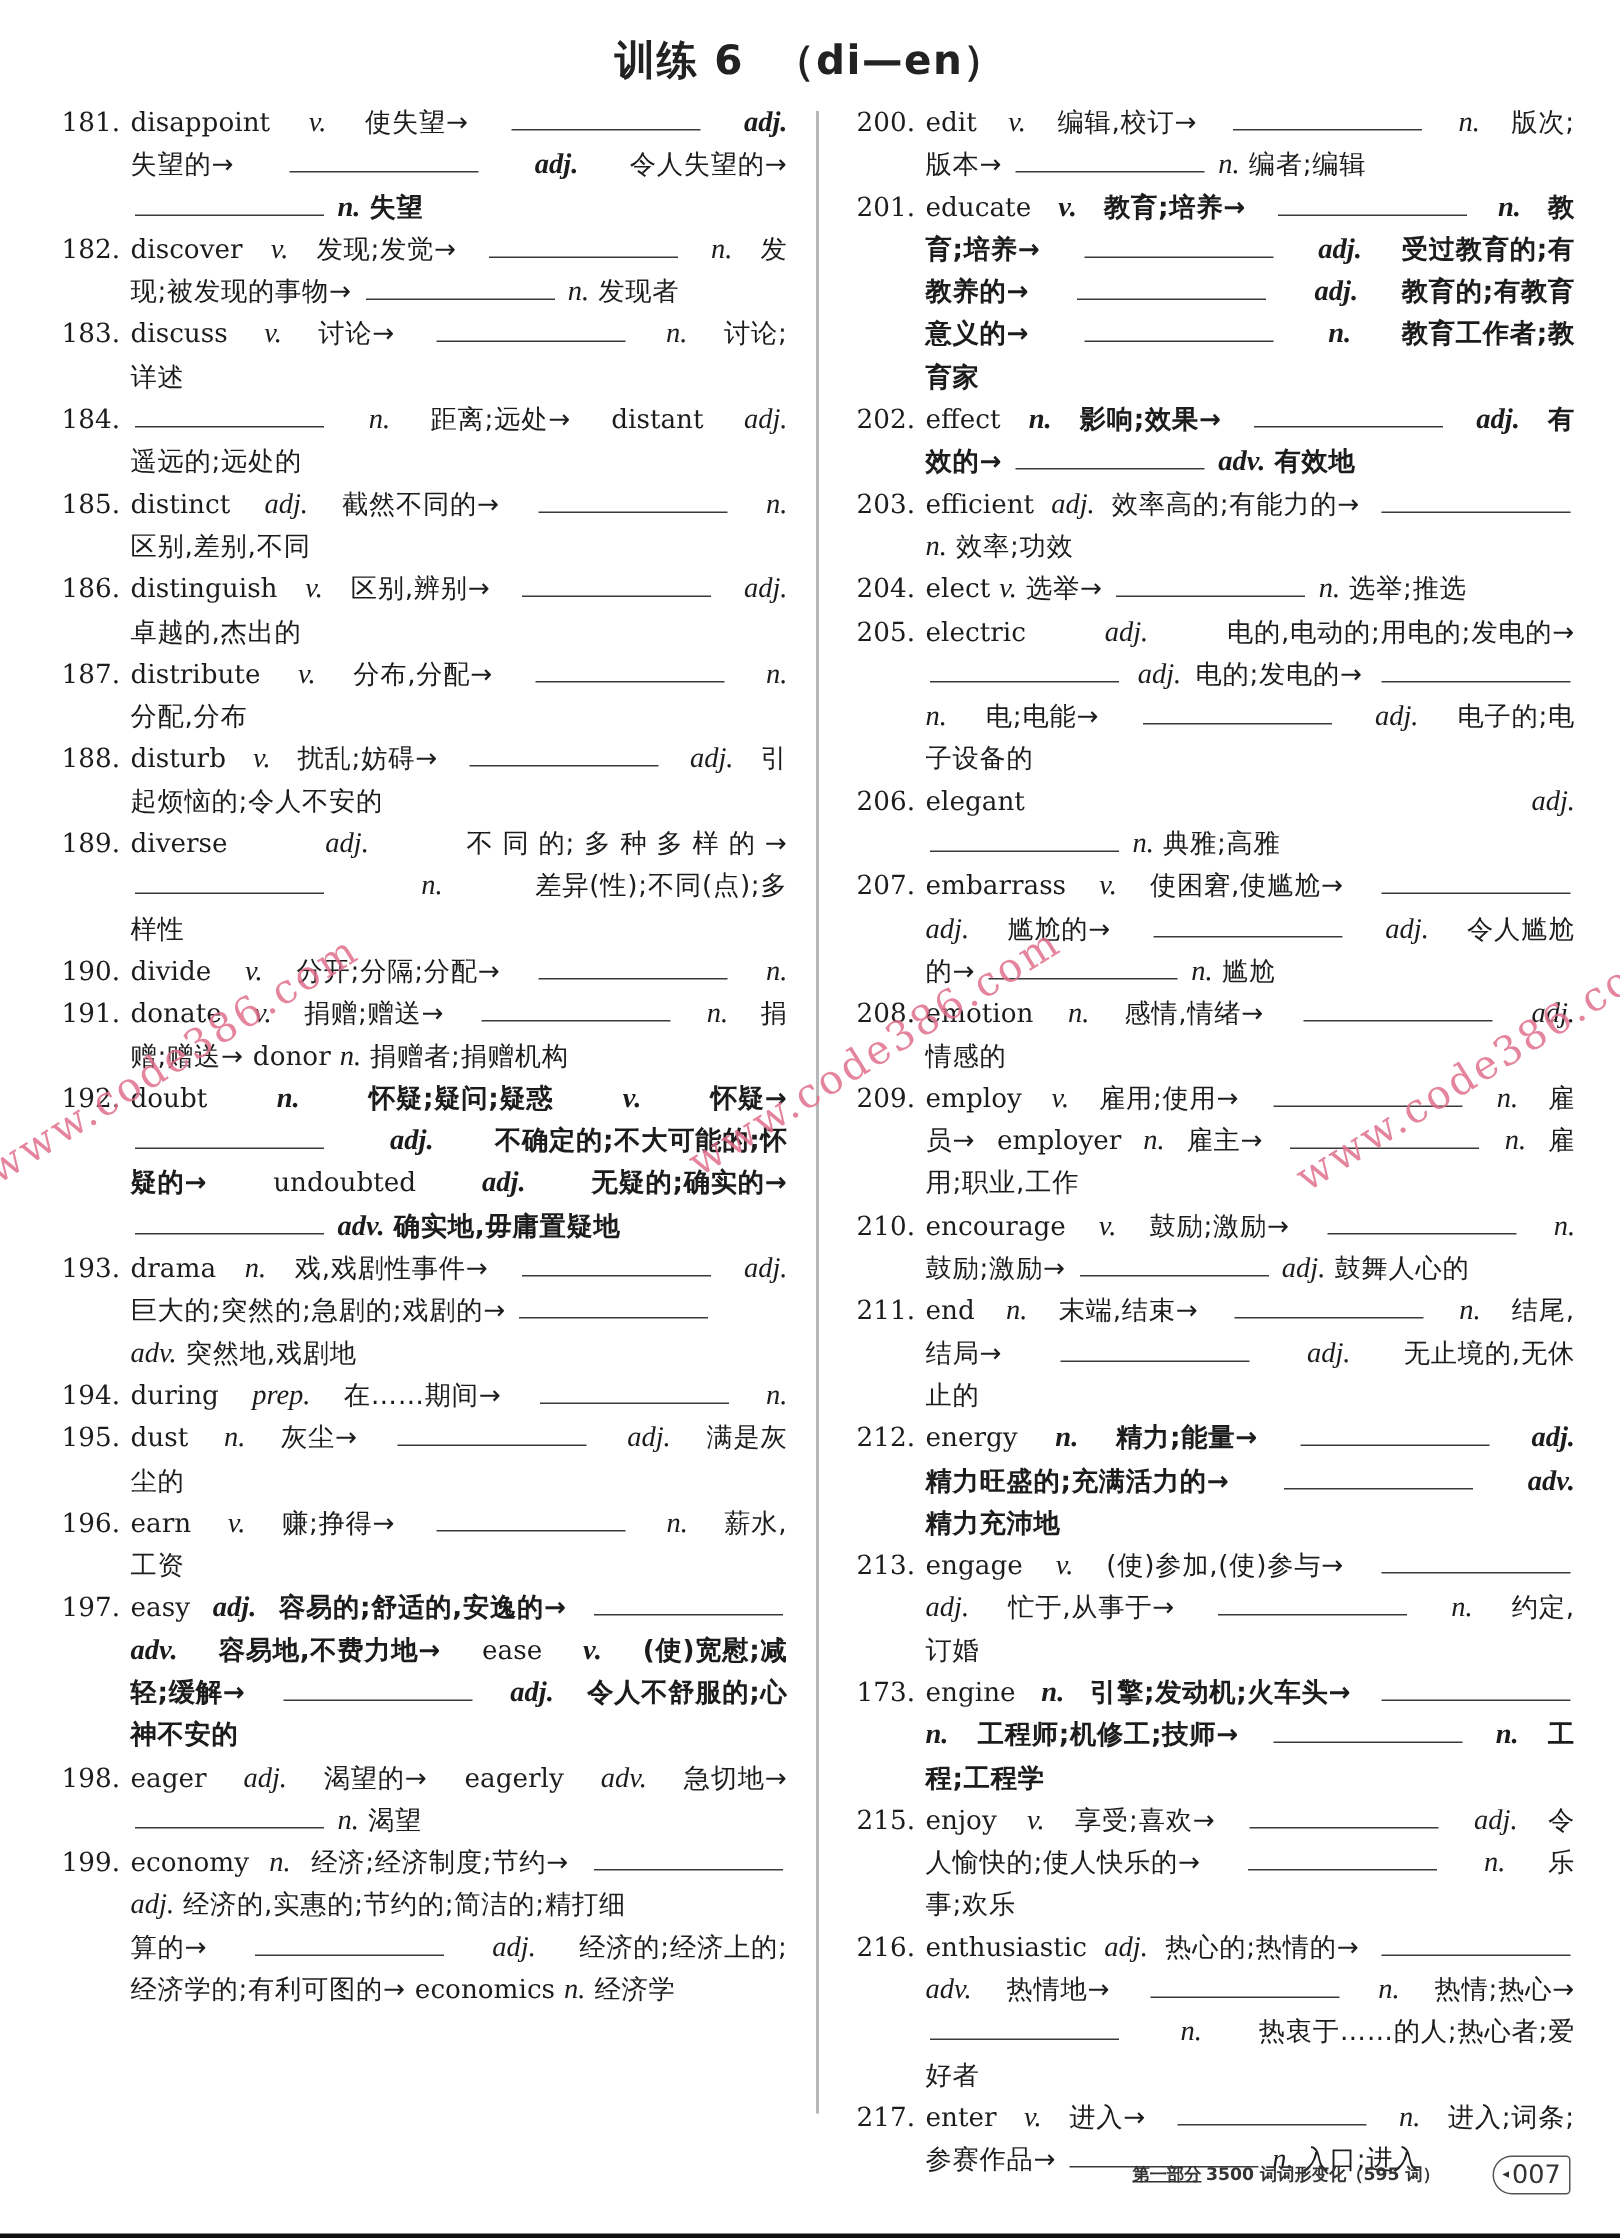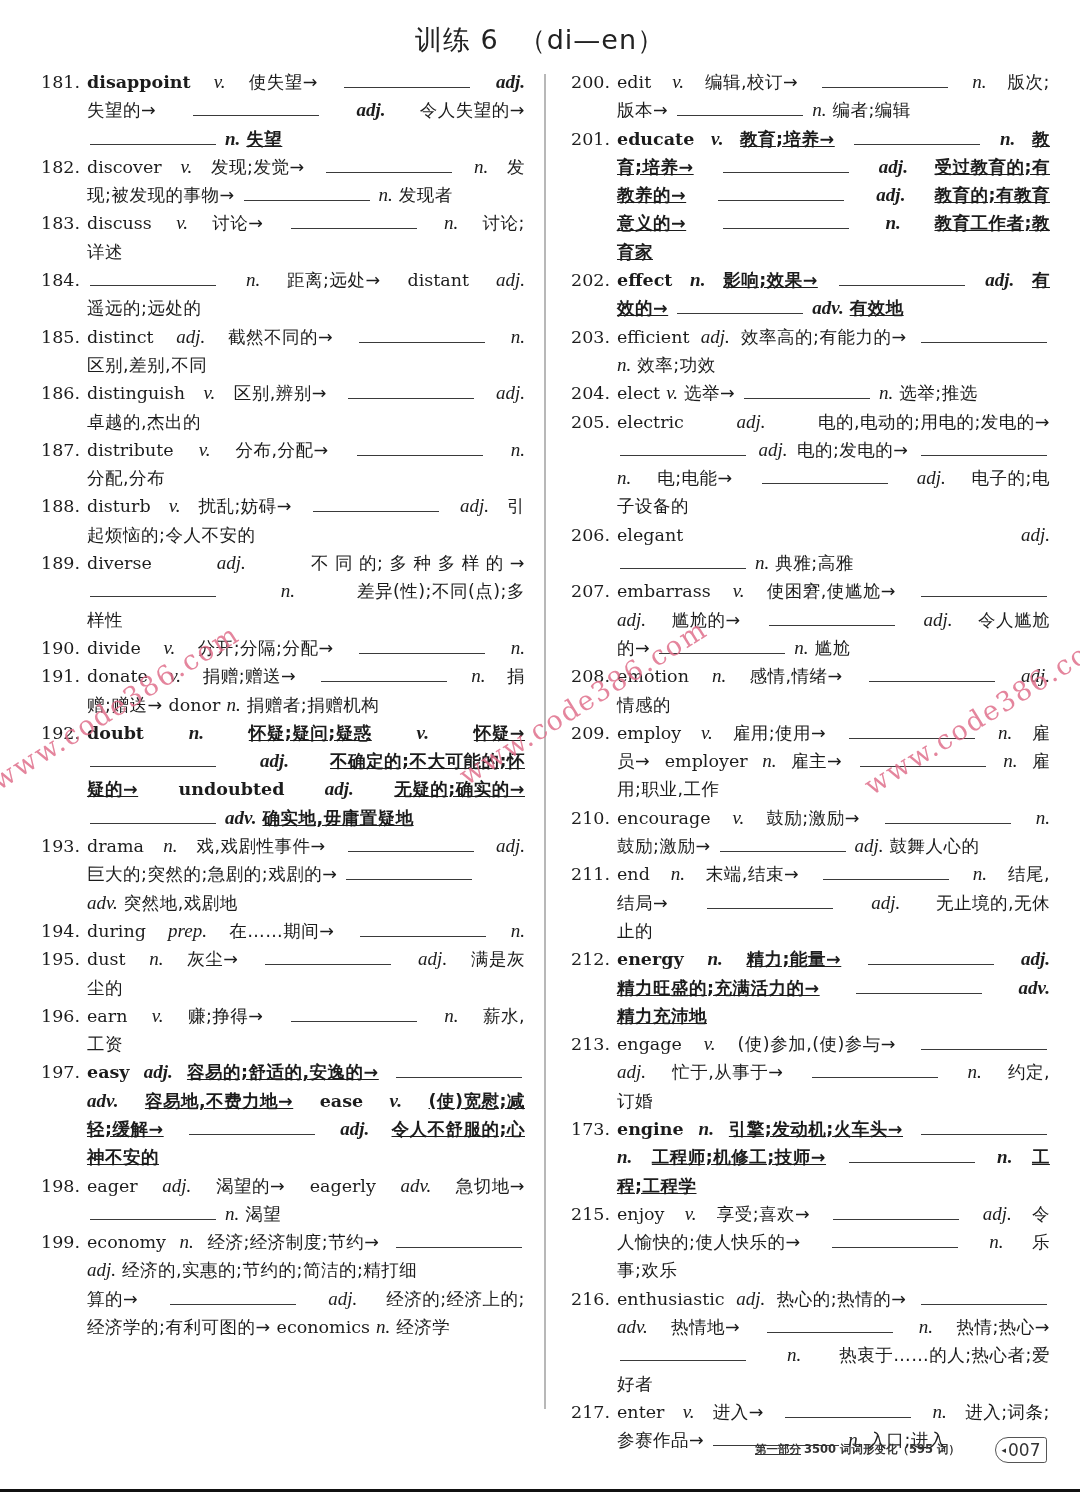--- a/index.html
+++ b/index.html
@@ -5,21 +5,21 @@
   html, body { margin: 0; padding: 0; }
   body {
     width: 1080px; height: 1492px; overflow: hidden; position: relative;
     background: #ffffff; color: #1c1c1c;
     font-family: "DejaVu Serif", "Liberation Serif", serif;
   }
   .page { position: absolute; left: 0; top: 0; width: 1080px; height: 1492px; }
   .title {
     position: absolute; top: 22px; left: 0; width: 1080px; text-align: center;
     font-family: "DejaVu Sans", "Liberation Sans", sans-serif;
-    font-size: 27px; font-weight: normal; color: #222; letter-spacing: 1px;
+    font-size: 27px; font-weight: bold; color: #222; letter-spacing: 1px;
   }
   .title .sub { margin-left: 20px; }
   .col { position: absolute; top: 68px; }
   .col-left { left: 30px; width: 495px; }
   .col-right { left: 560px; width: 490px; }
   .divider {
     position: absolute; left: 544px; top: 74px; width: 2px; height: 1335px;
     background: #b8b8b8;
   }
   .entry { position: relative; padding-left: 57px; }
@@ -28,25 +28,25 @@
     font-weight: normal; font-size: 17.5px; line-height: 28.3px;
     font-family: "DejaVu Serif", serif;
   }
   .line {
     display: flex; justify-content: space-between; align-items: baseline;
     height: 28.3px; line-height: 28.3px; font-size: 18px; white-space: nowrap;
   }
   .line.left { justify-content: flex-start; gap: 6px; }
   .seg { display: inline-block; }
   .w { font-family: "DejaVu Serif", "Liberation Serif", serif; font-size: 17.5px; }
-  .w.b { font-weight: bold; }
+  .w.b { font-weight: normal; }
   .pos { font-style: italic; font-family: "Liberation Serif", "DejaVu Serif", serif; font-size: 19px; }
   .pos.b { font-weight: bold; }
   .t { font-family: "DejaVu Sans", "Liberation Sans", sans-serif; font-size: 17.5px; letter-spacing: 0.5px; }
-  .t.b { font-weight: bold; text-decoration: underline; }
+  .t.b { font-weight: bold; }
   .blank {
     display: inline-block; width: 126px; height: 18px;
     border-bottom: 1.6px solid #3a3a3a; vertical-align: baseline;
     margin: 0 3px;
   }
   .watermark {
     position: absolute; color: #e0708c; opacity: 0.85;
     font-family: "DejaVu Serif", serif; font-size: 27px; letter-spacing: 2px;
     transform-origin: left bottom; white-space: nowrap; pointer-events: none;
   }

